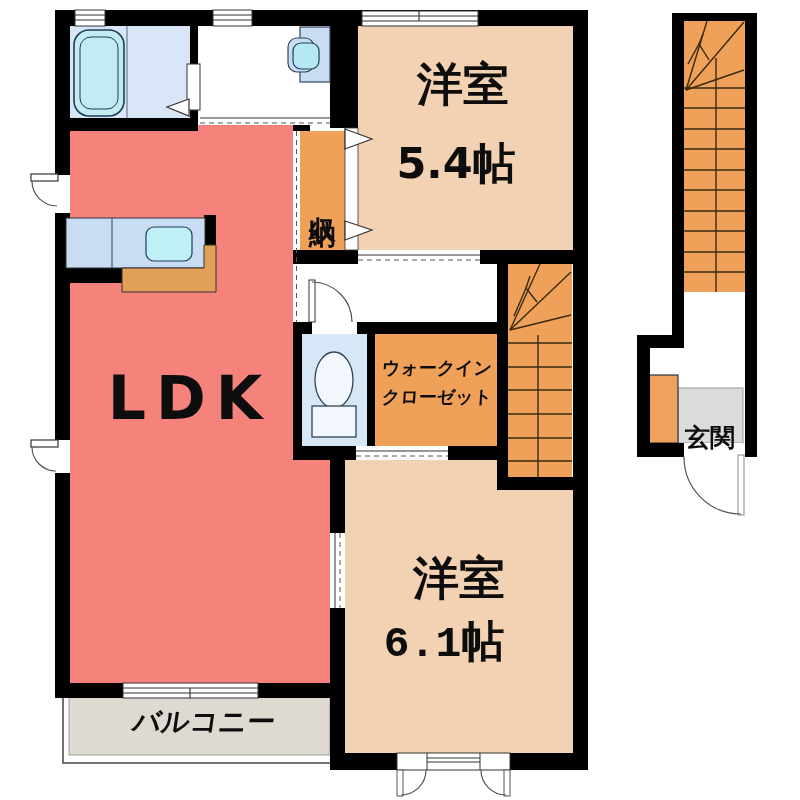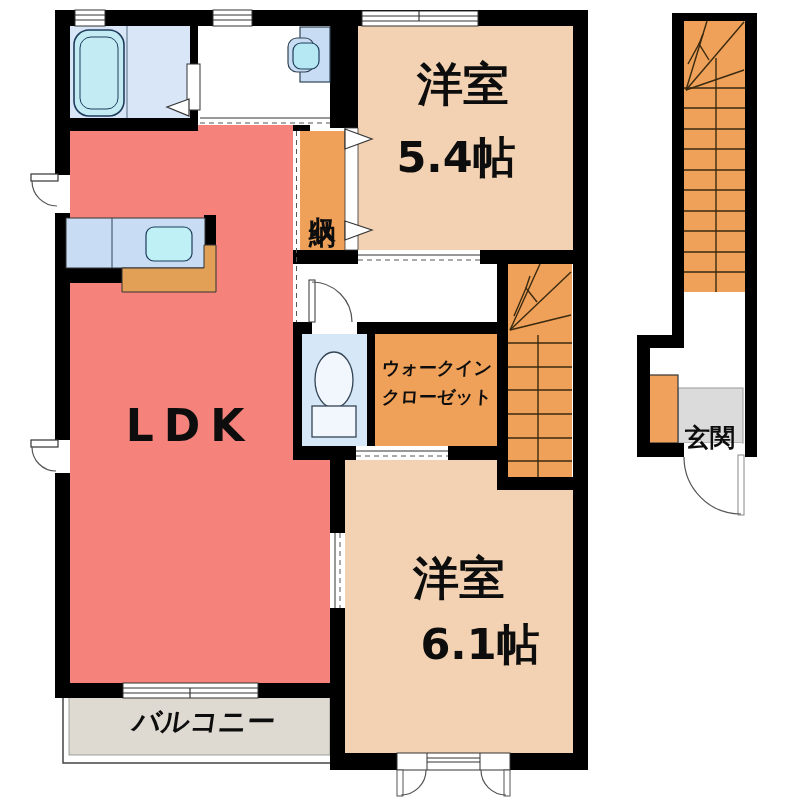--- a/index.html
+++ b/index.html
@@ -3,21 +3,21 @@
 <meta charset="utf-8">
 <style>
   html,body{margin:0;padding:0;background:#ffffff;}
   .stage{position:relative;width:800px;height:800px;background:#ffffff;overflow:hidden;
          font-family:"DejaVu Sans","Liberation Sans",sans-serif;}
   .stage svg{position:absolute;left:0;top:0;}
   .label{position:absolute;transform:translate(-50%,-50%);font-weight:bold;color:#0d0d0d;
          white-space:nowrap;line-height:1.05;}
   .room-name{font-size:46px;}
   .room-size{font-size:43px;}
-  .ldk-name{font-size:44px;letter-spacing:10px;margin-top:28px;}
+  .ldk-name{font-size:60px;letter-spacing:10px;}
   .storage-label{font-size:27px;writing-mode:vertical-rl;text-orientation:upright;letter-spacing:4px;}
   .wic-label{font-size:18px;text-align:center;transform:translate(-50%,-50%) skewX(-4deg);}
   .balcony-label{font-size:28px;transform:translate(-50%,-50%) skewX(-8deg);}
   .genkan-label{font-size:25px;}
 </style>
 </head>
 <body>
 
 <div class="stage">
 <svg width="800" height="800" viewBox="0 0 800 800">
@@ -215,26 +215,26 @@
     <polygon points="122,268 204,268 204,245 216,245 216,292 122,292" stroke="#333" stroke-width="1" fill="#E2A057"></polygon>
   </g>
 
   <g>
     <ellipse cx="334" cy="380" rx="19" ry="28" stroke="#345" stroke-width="1.3" fill="#F2F7FD"></ellipse>
     <rect x="312" y="406" width="44" height="31" stroke="#345" stroke-width="1.3" fill="#F2F7FD"></rect>
   </g>
 </svg>
 
   <div class="label room-name" style="left:463px;top:84px;">洋室</div>
-  <div class="label room-size" style="left:456px;top:158px;text-align:center;">5.4帖</div>
+  <div class="label room-size" style="left:456px;top:164px;text-align:center;">5.4帖</div>
 
   <div class="label ldk-name" style="left:190px;top:398px;">LDK</div>
 
   <div class="label room-name" style="left:459px;top:578px;">洋室</div>
-  <div class="label room-size" style="left:480px;top:645px;">6.1帖</div>
+  <div class="label room-size" style="left:444px;top:645px;font-family:Liberation Mono, monospace;">6.1帖</div>
 
   <div class="label storage-label" style="left:322px;top:199px;">収納</div>
 
   <div class="label wic-label" style="left:437px;top:368px;">ウォークイン</div>
   <div class="label wic-label" style="left:437px;top:397px;">クローゼット</div>
 
   <div class="label balcony-label" style="left:204px;top:722px;">バルコニー</div>
 
   <div class="label genkan-label" style="left:710px;top:414px;margin-top:24px;">玄関</div>
 </div>

